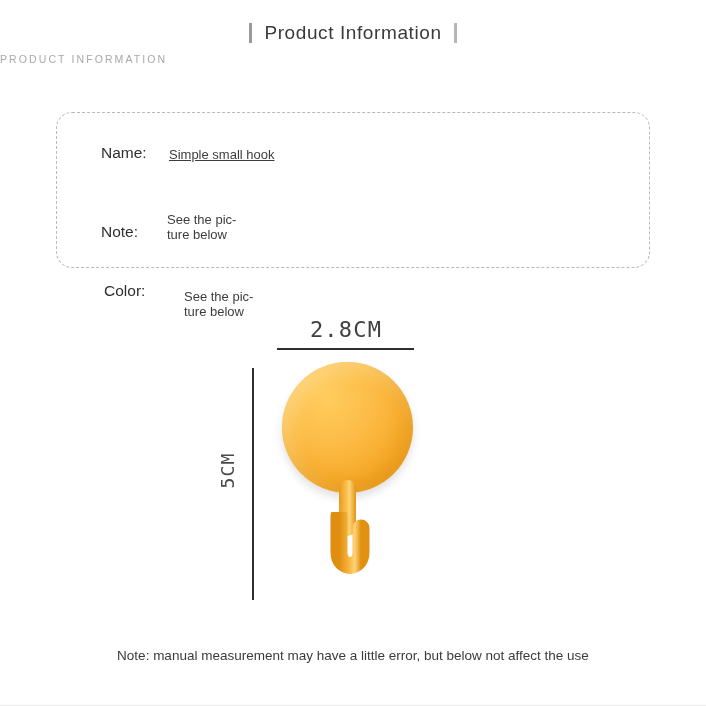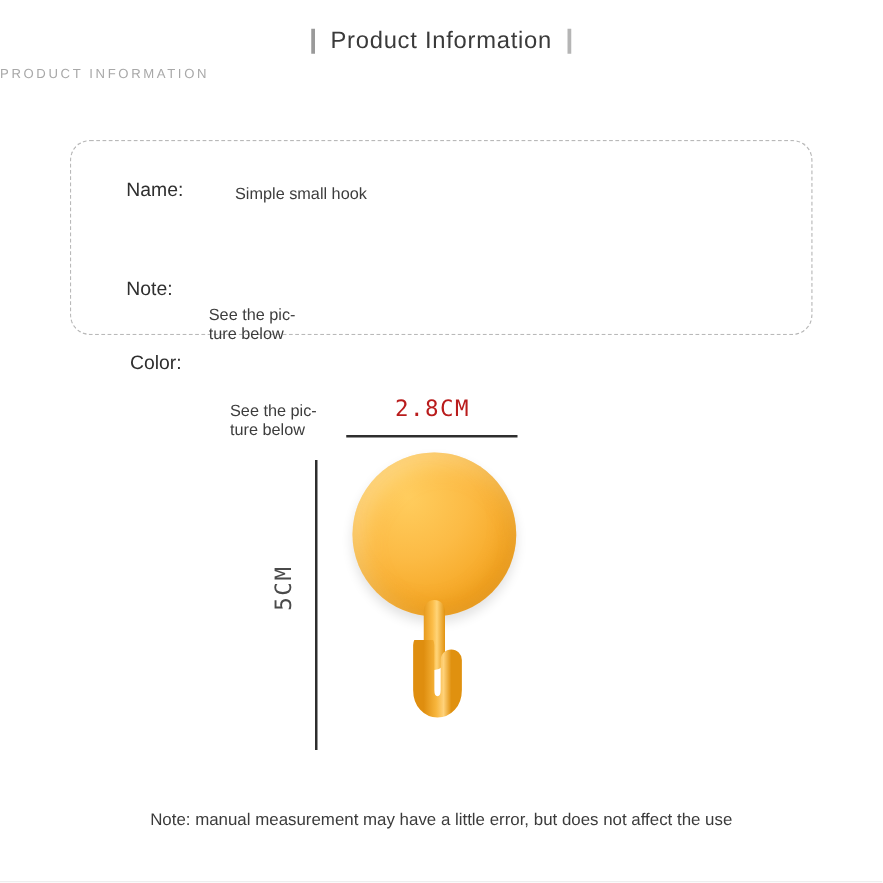--- a/index.html
+++ b/index.html
@@ -78,26 +78,25 @@
     color: #2f2f2f;
     white-space: nowrap;
   }
   .cell .value {
     font-size: 13px;
     color: #3d3d3d;
   }
   .cell .value.two-line {
     line-height: 1.12;
     max-width: 86px;
-    margin-top: 32px;
   }
 
   
   .c-name .label { position: absolute; left: 44px; top: 31px; }
-  .c-name .value { position: absolute; left: 131px; top: 34px; }
+  .c-name .value { position: absolute; left: 112px; top: 34px; text-decoration: underline; }
 
   .c-material .label { position: absolute; left: 47px; top: 32px; }
 
   .c-size .label { position: absolute; left: 44px; top: 33px; }
   .c-size .value { position: absolute; left: 110px; top: 23px; }
 
   .c-color .label { position: absolute; left: 47px; top: 15px; }
   .c-color .value { position: absolute; left: 127px; top: 23px; }
 
   
@@ -107,23 +106,23 @@
     top: 300px;
     width: 706px;
     height: 320px;
   }
   .dim-top-label {
     position: absolute;
     left: 276px;
     top: 17px;
     width: 140px;
     text-align: center;
-    font-size: 18px;
+    font-size: 22px;
     letter-spacing: 1.2px;
-    color: #b91c1c;
+    color: #404040;
     font-family: "DejaVu Sans Mono", monospace;
   }
   .dim-top-line {
     position: absolute;
     left: 277px;
     top: 48px;
     width: 137px;
     height: 2px;
     background: #2e2e2e;
   }
@@ -252,14 +251,14 @@
           <stop offset="45%" stop-color="#f7b53c"></stop>
           <stop offset="72%" stop-color="#ffd27a"></stop>
           <stop offset="100%" stop-color="#e0910f"></stop>
         </linearGradient>
       </defs>
       <path d="M10 4 L10 40 C10 58 32 58 32 40 L32 16" fill="none" stroke="url(#hookGrad)" stroke-width="17" stroke-linecap="round"></path>
     </svg>
   </div>
 </div>
 
-<div class="note">Note: manual measurement may have a little error, but does not affect the use</div>
+<div class="note">Note: manual measurement may have a little error, but below not affect the use</div>
 <div class="bottom-rule"></div>
 
 </body></html>

